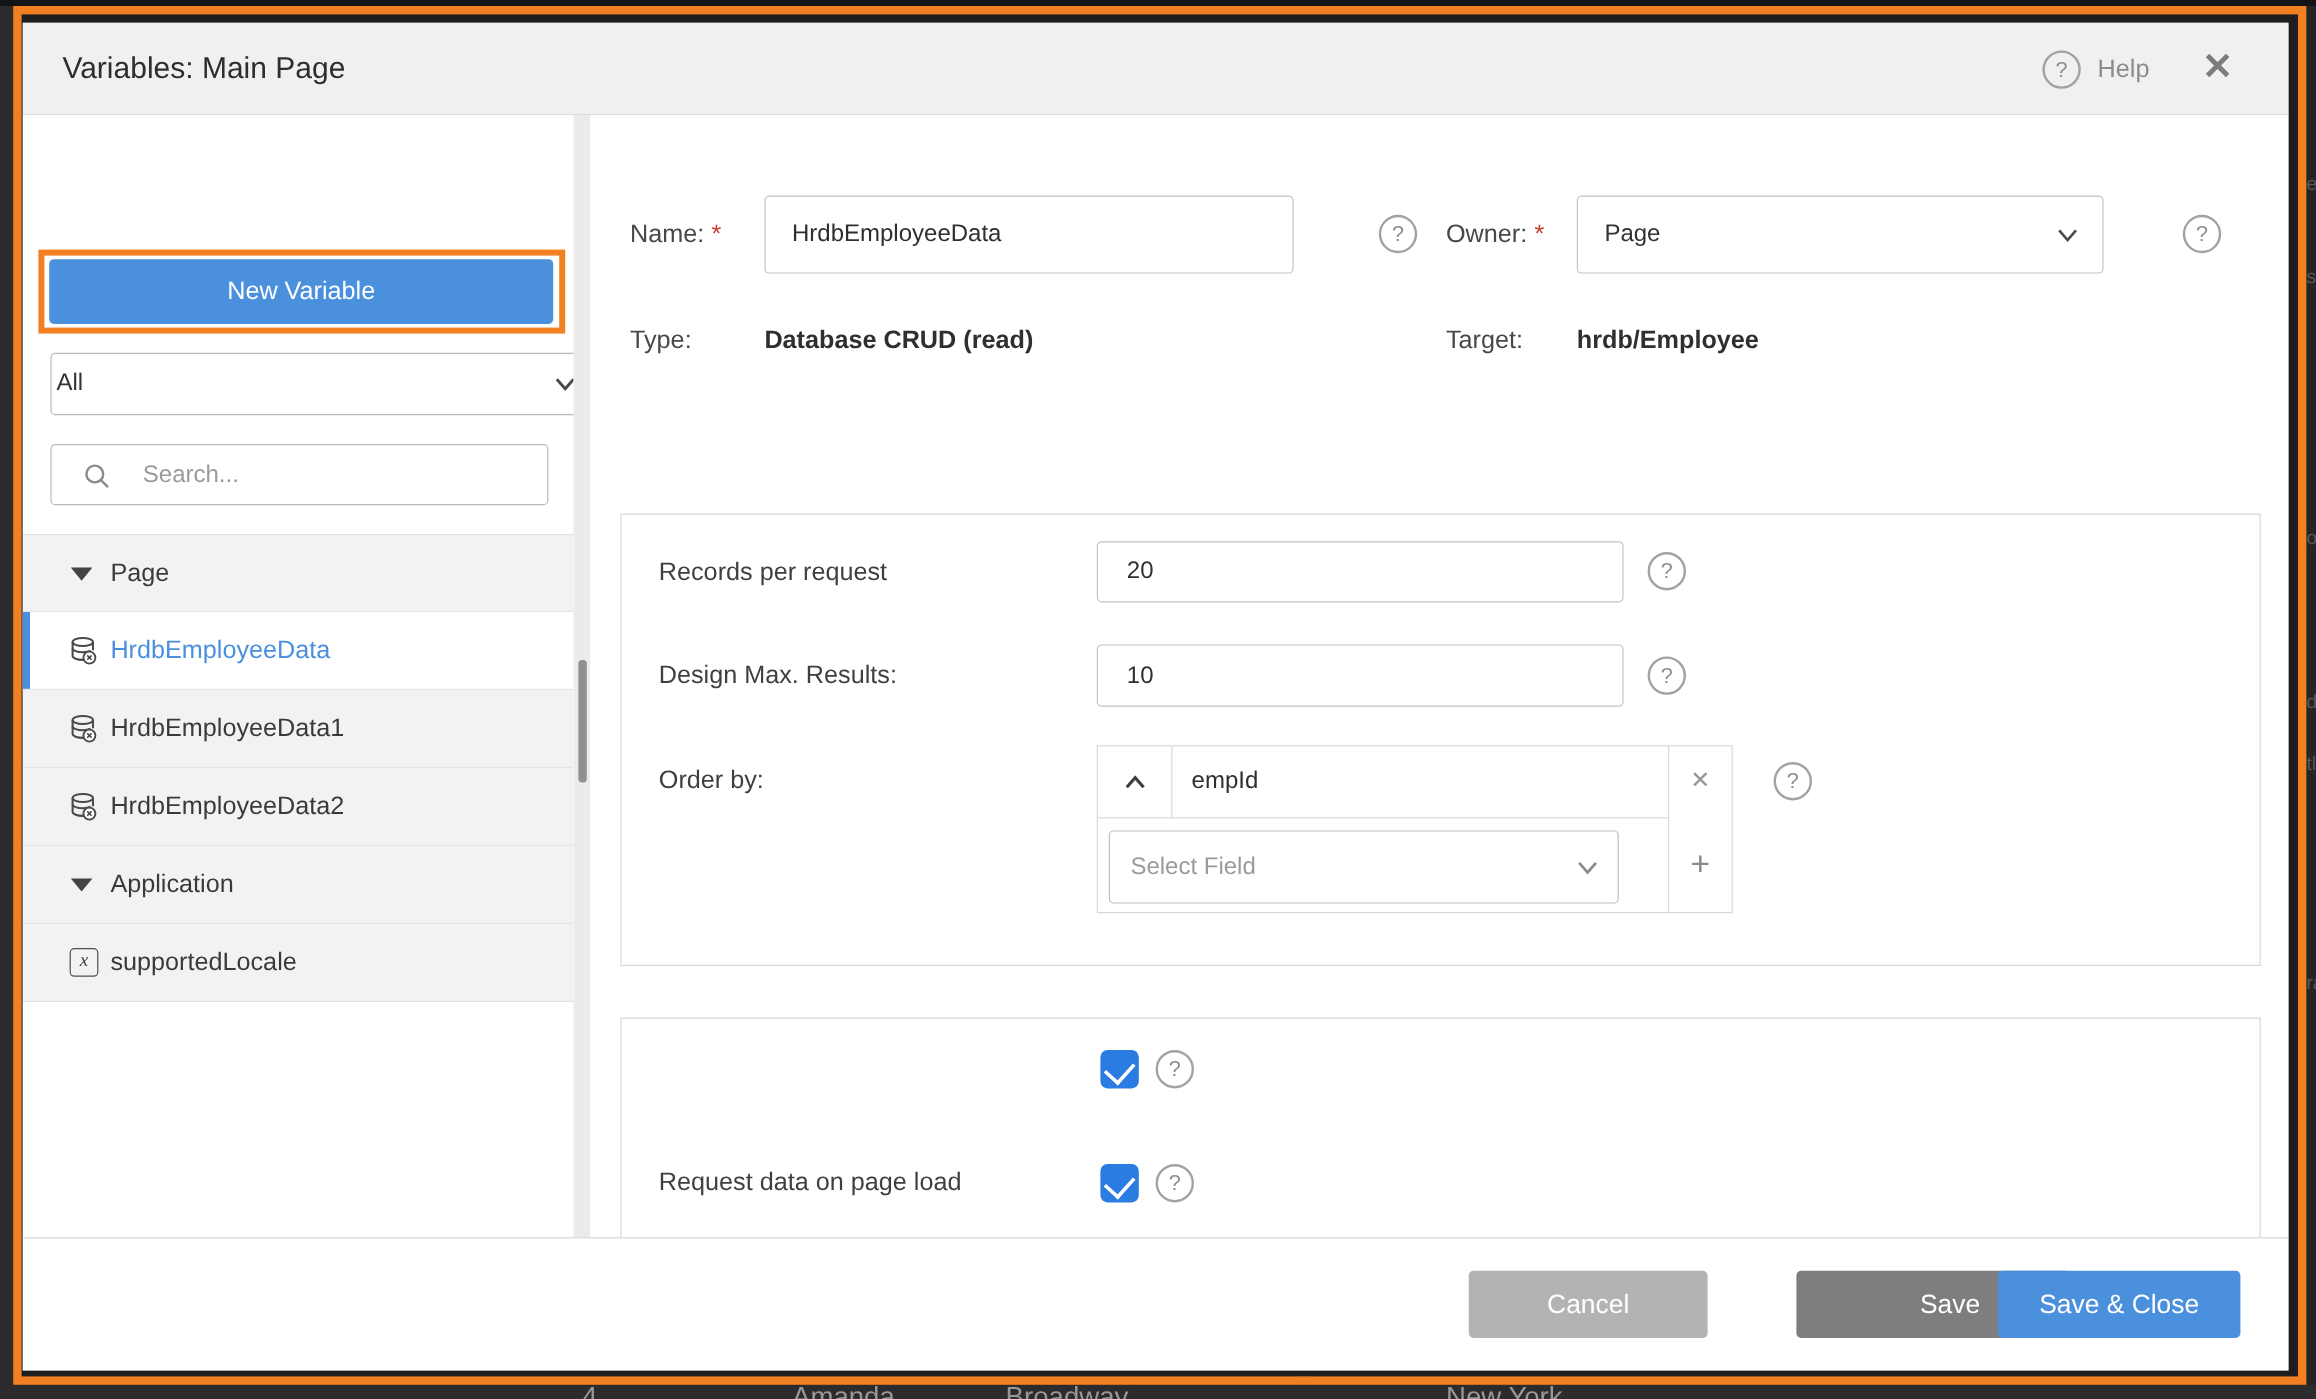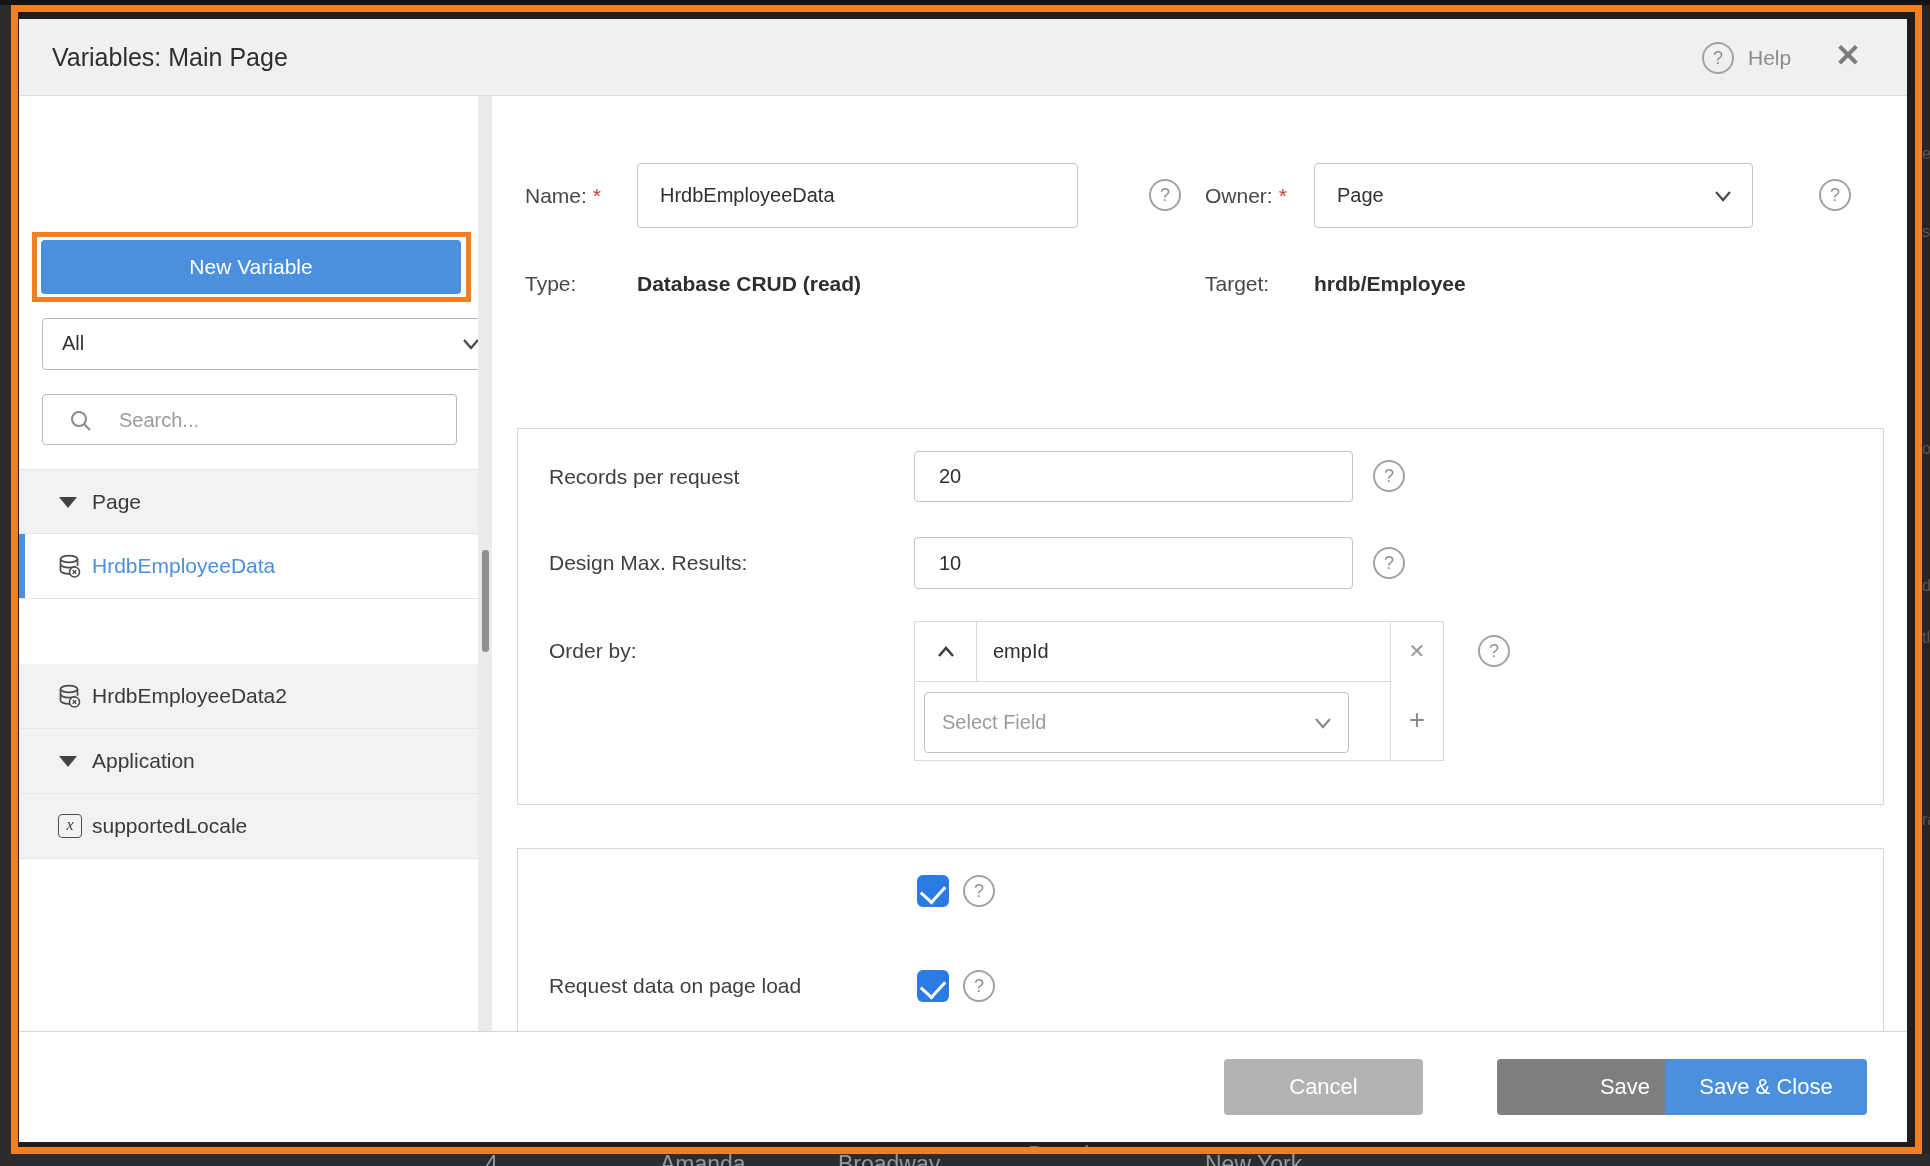--- a/index.html
+++ b/index.html
@@ -23,25 +23,25 @@
   
   .modal{left:19px;top:19px;width:1888px;height:1123px;background:#fff;color:#333;}
   .mheader{left:0;top:0;width:1888px;height:77px;background:#f0f0f1;border-bottom:1px solid #dcdcde;box-sizing:border-box;}
   .mtitle{left:33px;top:0;height:77px;line-height:77px;font-size:25px;font-weight:400;color:#2e2e30;}
   .qm{width:32px;height:32px;border:2px solid #a2a2a4;border-radius:50%;box-sizing:border-box;color:#8e8e90;font-size:18px;font-weight:500;text-align:center;line-height:28px;background:#fff0;}
   .help-qm{left:1683px;top:23px;}
   .help-label{left:1729px;top:0;height:77px;line-height:77px;font-size:21px;color:#8c8c8e;}
   .close-x{left:1816px;top:0;height:77px;line-height:74px;font-size:31px;color:#7c7c7e;font-weight:600;cursor:default;}
 
   
-  .sidebar{left:0;top:77px;width:459px;height:935px;background:#fff;overflow:hidden;margin-top:24px;}
+  .sidebar{left:0;top:77px;width:459px;height:935px;background:#fff;overflow:hidden;}
   .nv-annotation{left:13px;top:112px;width:439px;height:70px;border:5px solid #f28022;box-sizing:border-box;}
   .nv-btn{left:22px;top:120px;width:420px;height:54px;background:#4a90dd;border-radius:4px;color:#fff;font-size:21px;font-weight:500;text-align:center;line-height:54px;}
   .sel-box{box-sizing:border-box;border:1.5px solid #b9b9bb;border-radius:4px;background:#fff;font-size:20px;color:#333;}
-  .all-select{left:23px;top:198px;width:457px;height:52px;line-height:49px;padding-left:19px;}
+  .all-select{left:23px;top:198px;width:457px;height:52px;line-height:49px;padding-left:4px;}
   .chev{position:absolute;top:50%;margin-top:-6px;width:18px;height:12px;}
   .search-wrap{left:23px;top:274px;width:415px;height:51px;border:1.5px solid #b9b9bb;border-radius:4px;box-sizing:border-box;background:#fff;}
   .search-wrap input{position:absolute;left:74px;top:0;width:320px;height:48px;border:none;outline:none;font-size:20px;color:#15803d;font-family:"Liberation Sans",sans-serif;background:transparent;}
   .search-wrap input::placeholder{color:#9b9b9d;}
   .srow{left:0;width:459px;height:65px;box-sizing:border-box;border-bottom:1px solid #e4e4e6;background:#f2f2f4;}
   .srow.white{background:#fff;}
   .stext{position:absolute;left:73px;top:0;height:64px;line-height:64px;font-size:21px;color:#3a3a3c;white-space:nowrap;}
   .stext.blue{color:#4a90dd;}
   .caret{position:absolute;left:40px;top:27px;width:0;height:0;border-left:9px solid transparent;border-right:9px solid transparent;border-top:11px solid #434345;}
   .selbar{position:absolute;left:0;top:0;width:6px;height:64px;background:#4a90dd;}
@@ -149,20 +149,31 @@
           <ellipse cx="13" cy="6" rx="8.5" ry="3.4" fill="none" stroke="#4a4a4c" stroke-width="1.7"></ellipse>
           <path d="M4.5 6 v11.5 c0 1.9 3.8 3.4 8.5 3.4 q1.2 0 2.3-.1" fill="none" stroke="#4a4a4c" stroke-width="1.7"></path>
           <path d="M21.5 6 v6.8" fill="none" stroke="#4a4a4c" stroke-width="1.7"></path>
           <path d="M4.5 11.2 c0 1.9 3.8 3.4 8.5 3.4 2.6 0 5-.5 6.6-1.3" fill="none" stroke="#4a4a4c" stroke-width="1.7"></path>
           <circle cx="18.5" cy="19" r="5" fill="#fff" stroke="#4a4a4c" stroke-width="1.6"></circle>
           <path d="M16.7 17.2 l3.6 3.6 M20.3 17.2 l-3.6 3.6" stroke="#4a4a4c" stroke-width="1.4"></path>
         </svg>
         <span class="stext blue">HrdbEmployeeData</span>
       </div>
 
+      <div class="abs srow" style="top:479px">
+        <svg class="row-icon" width="26" height="26" viewBox="0 0 26 26">
+          <ellipse cx="13" cy="6" rx="8.5" ry="3.4" fill="none" stroke="#4a4a4c" stroke-width="1.7"></ellipse>
+          <path d="M4.5 6 v11.5 c0 1.9 3.8 3.4 8.5 3.4 q1.2 0 2.3-.1" fill="none" stroke="#4a4a4c" stroke-width="1.7"></path>
+          <path d="M21.5 6 v6.8" fill="none" stroke="#4a4a4c" stroke-width="1.7"></path>
+          <path d="M4.5 11.2 c0 1.9 3.8 3.4 8.5 3.4 2.6 0 5-.5 6.6-1.3" fill="none" stroke="#4a4a4c" stroke-width="1.7"></path>
+          <circle cx="18.5" cy="19" r="5" fill="#fff" stroke="#4a4a4c" stroke-width="1.6"></circle>
+          <path d="M16.7 17.2 l3.6 3.6 M20.3 17.2 l-3.6 3.6" stroke="#4a4a4c" stroke-width="1.4"></path>
+        </svg>
+        <span class="stext">HrdbEmployeeData1</span>
+      </div>
 
       <div class="abs srow" style="top:544px">
         <svg class="row-icon" width="26" height="26" viewBox="0 0 26 26">
           <ellipse cx="13" cy="6" rx="8.5" ry="3.4" fill="none" stroke="#4a4a4c" stroke-width="1.7"></ellipse>
           <path d="M4.5 6 v11.5 c0 1.9 3.8 3.4 8.5 3.4 q1.2 0 2.3-.1" fill="none" stroke="#4a4a4c" stroke-width="1.7"></path>
           <path d="M21.5 6 v6.8" fill="none" stroke="#4a4a4c" stroke-width="1.7"></path>
           <path d="M4.5 11.2 c0 1.9 3.8 3.4 8.5 3.4 2.6 0 5-.5 6.6-1.3" fill="none" stroke="#4a4a4c" stroke-width="1.7"></path>
           <circle cx="18.5" cy="19" r="5" fill="#fff" stroke="#4a4a4c" stroke-width="1.6"></circle>
           <path d="M16.7 17.2 l3.6 3.6 M20.3 17.2 l-3.6 3.6" stroke="#4a4a4c" stroke-width="1.4"></path>
         </svg>

